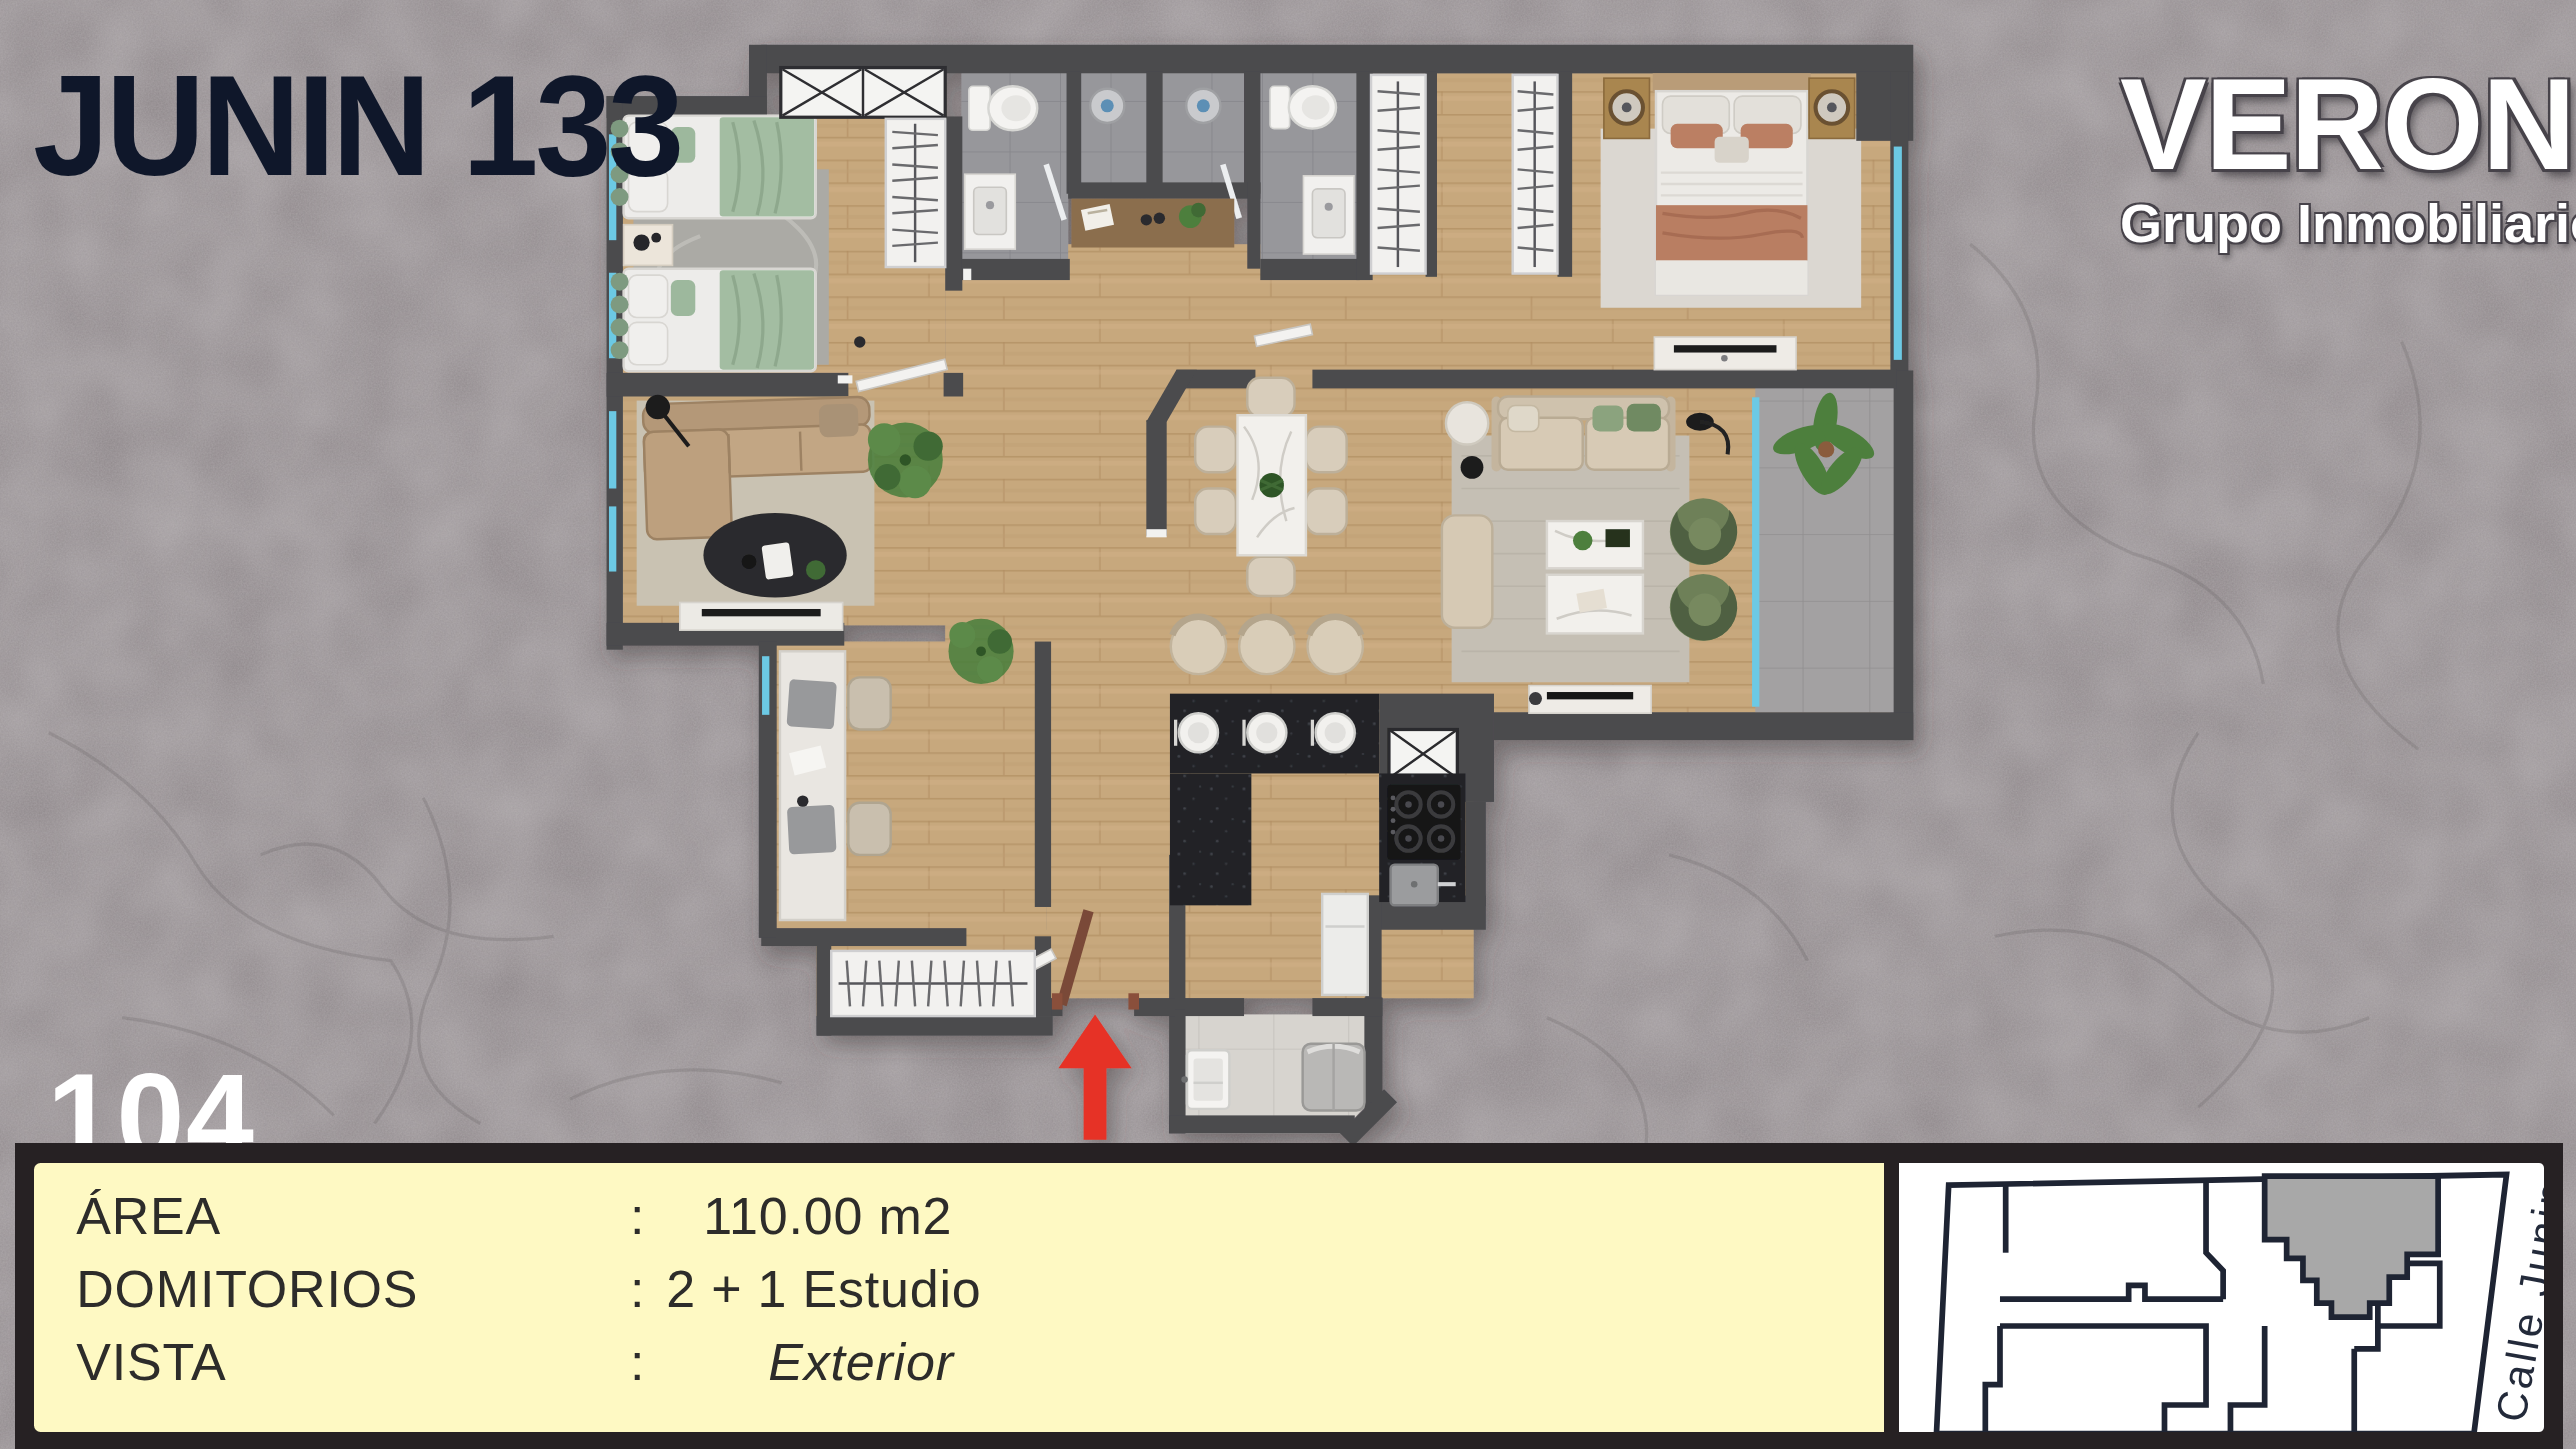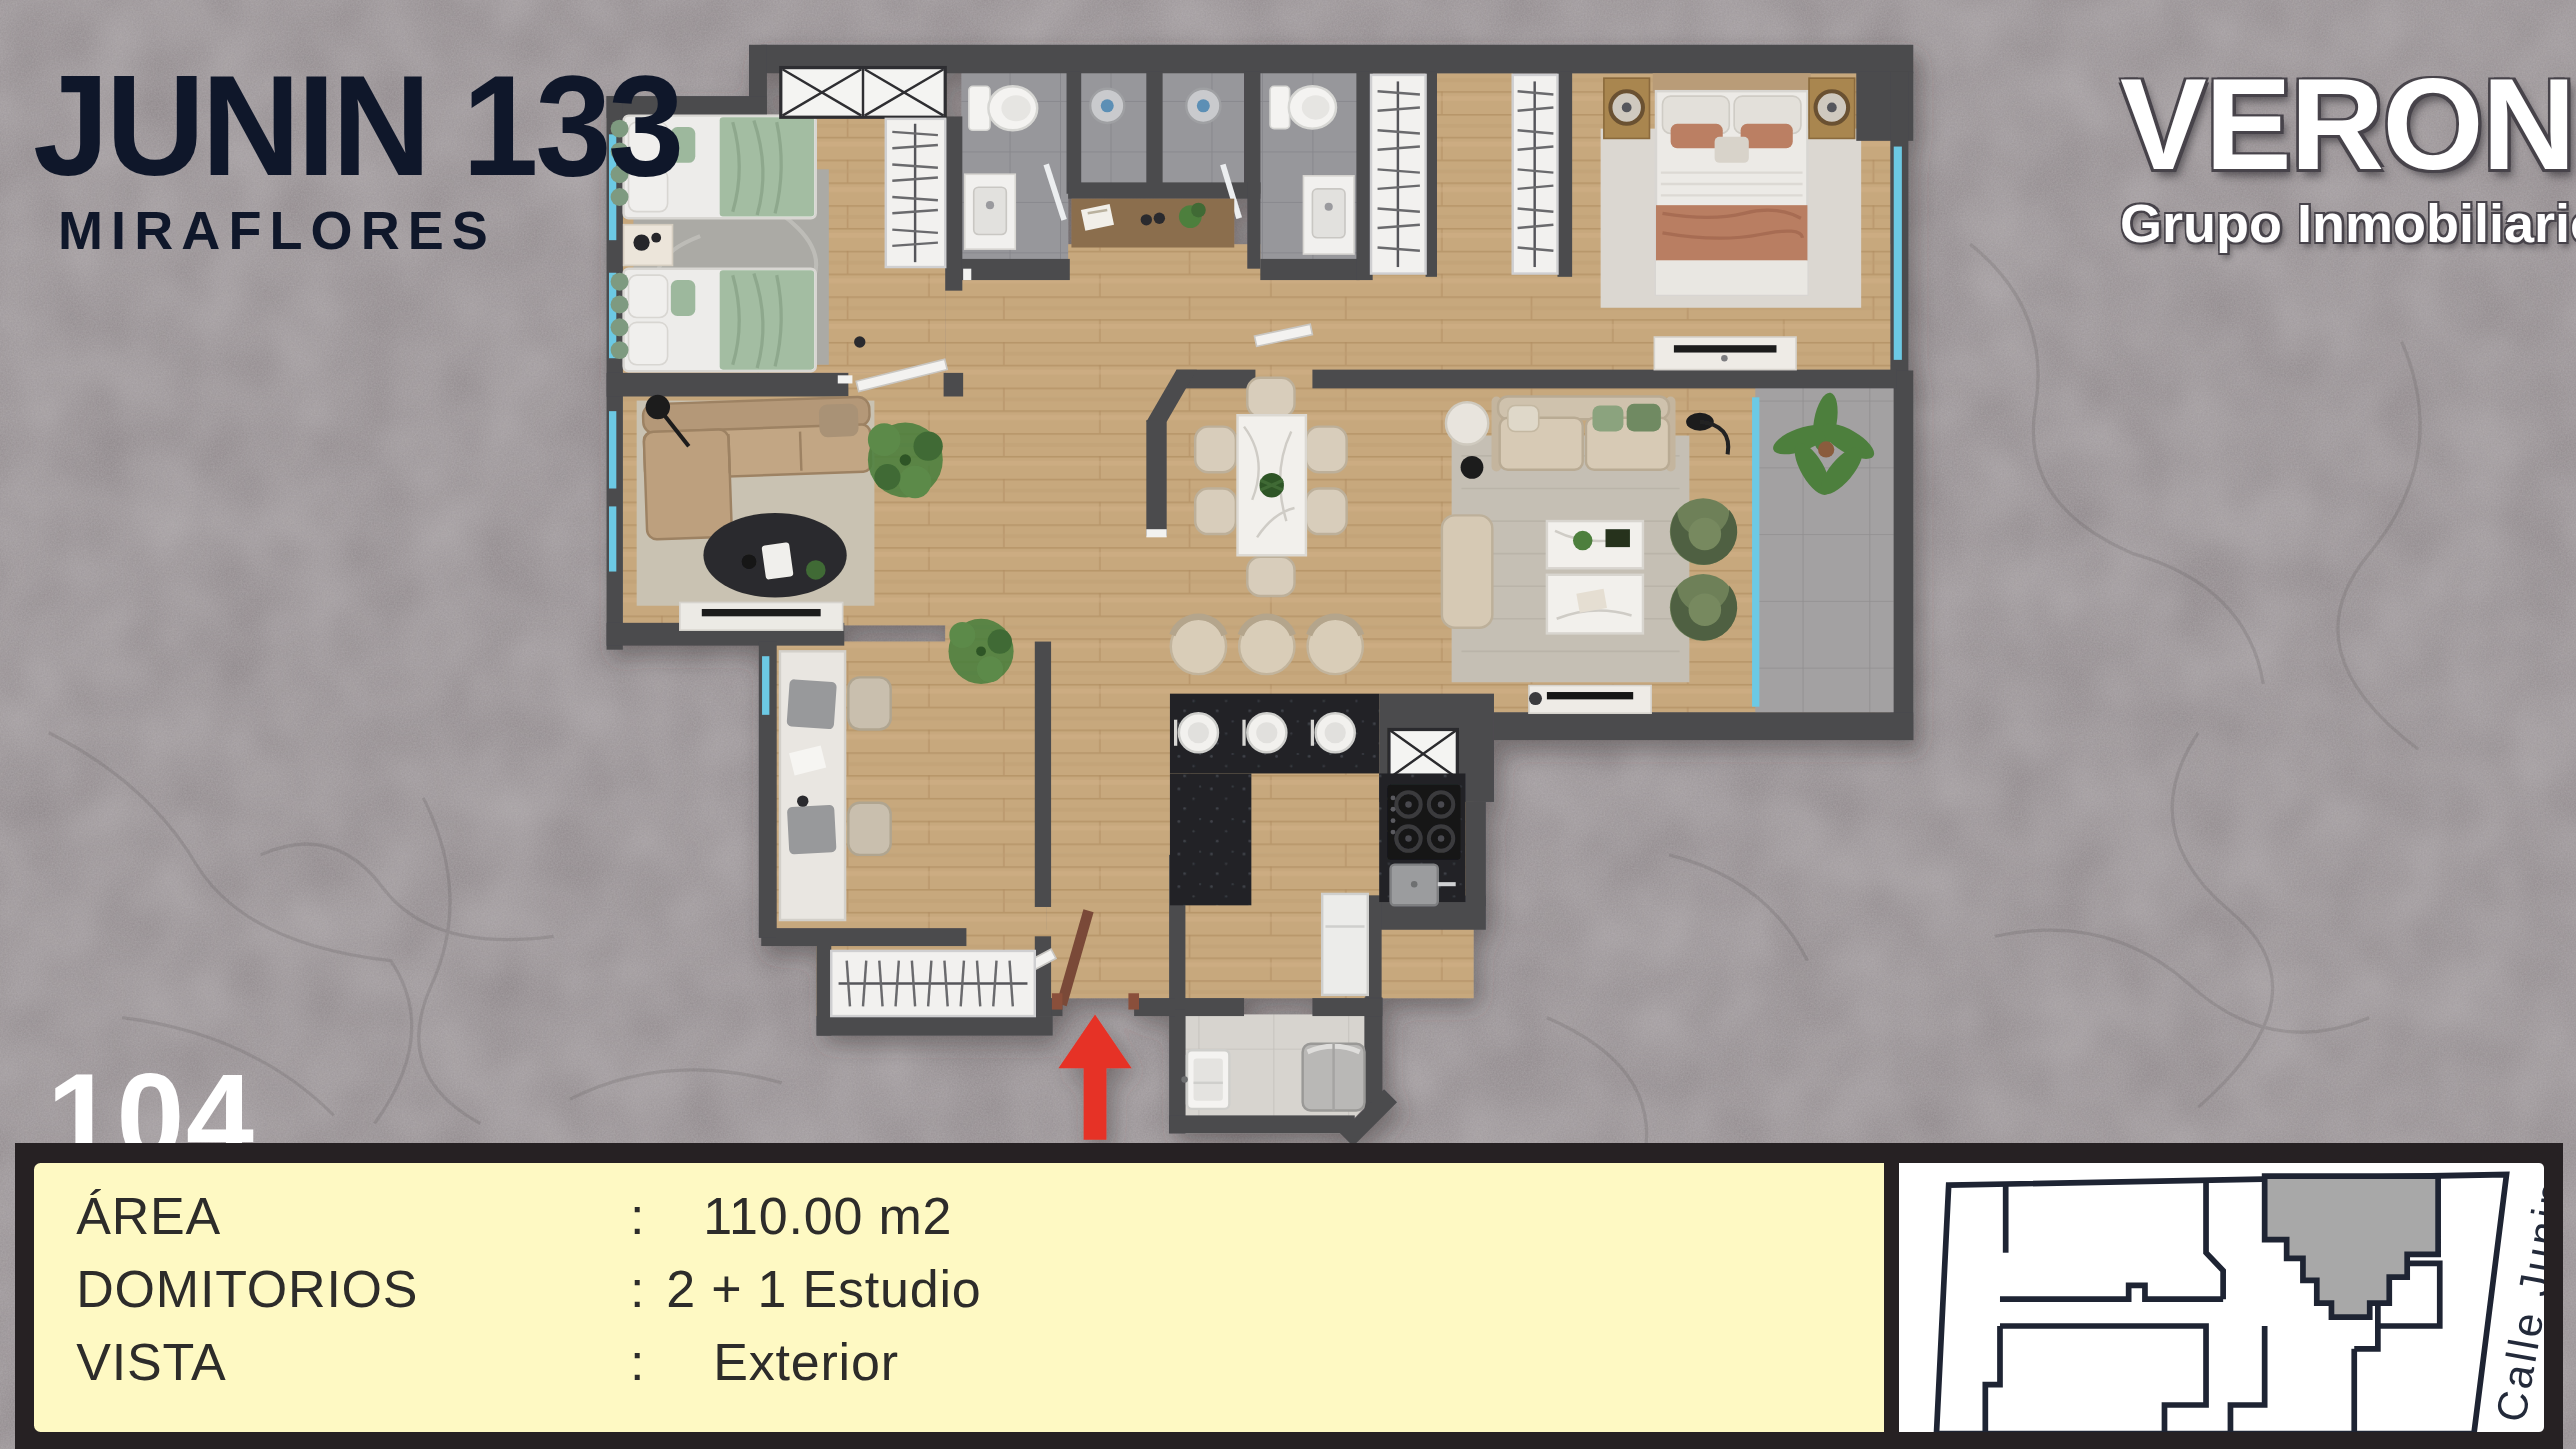--- a/index.html
+++ b/index.html
@@ -26,21 +26,21 @@
   .info-panel{position:absolute;left:19.5px;top:19.5px;width:1850px;height:269px;
        background:#fef9c3;border-radius:6.5px 0 0 6.5px;}
   .keyplan-cell{position:absolute;left:1884px;top:19.5px;width:645px;height:269px;
        background:#ffffff;border-radius:0 4.9px 4.9px 0;}
   .details{position:absolute;left:42px;top:23px;color:#2d2c2a;}
   .detail-row{display:flex;align-items:baseline;height:73px;font-size:52px;letter-spacing:0.8px;}
   .detail-label{width:537px;}
   .detail-sep{width:49px;text-align:center;}
   .detail-row:nth-child(1) .detail-value{margin-left:41px;text-align:right;}
   .detail-row:nth-child(2) .detail-value{margin-left:4px;}
-  .detail-row:nth-child(3) .detail-value{margin-left:51px;}
+  .detail-row:nth-child(3) .detail-value{margin-left:106px;font-style:italic;}
   svg text{font-family:"Liberation Sans",sans-serif;}
 </style>
 </head>
 <body>
 
 <svg id="scene" viewBox="0 0 3164 1780">
   <defs>
     <filter id="speckle" x="0" y="0" width="100%" height="100%">
       <feTurbulence type="fractalNoise" baseFrequency="0.5" numOctaves="3" stitchTiles="stitch" result="n"></feTurbulence>
       <feColorMatrix in="n" type="matrix" values="0 0 0 0 0.62  0 0 0 0 0.59  0 0 0 0 0.60  0 0 0 0.55 0"></feColorMatrix>
@@ -561,21 +561,20 @@
     </g>
 
     <g fill="#e63327">
       <polygon points="1345,1246 1390,1312 1359,1312 1359,1400 1331,1400 1331,1312 1300,1312"></polygon>
     </g>
   </g>
 </svg>
 
 <div class="project-block">
   <div class="project-name">JUNIN 133</div>
-  <div class="project-location">MIRAFLORES</div>
 </div>
 
 <div class="brand-block">
   <div class="brand-name">VERONÉS</div>
   <div class="brand-tagline">Grupo Inmobiliario</div>
 </div>
 
 <div class="unit-number">104</div>
 
 <div class="info-frame">

